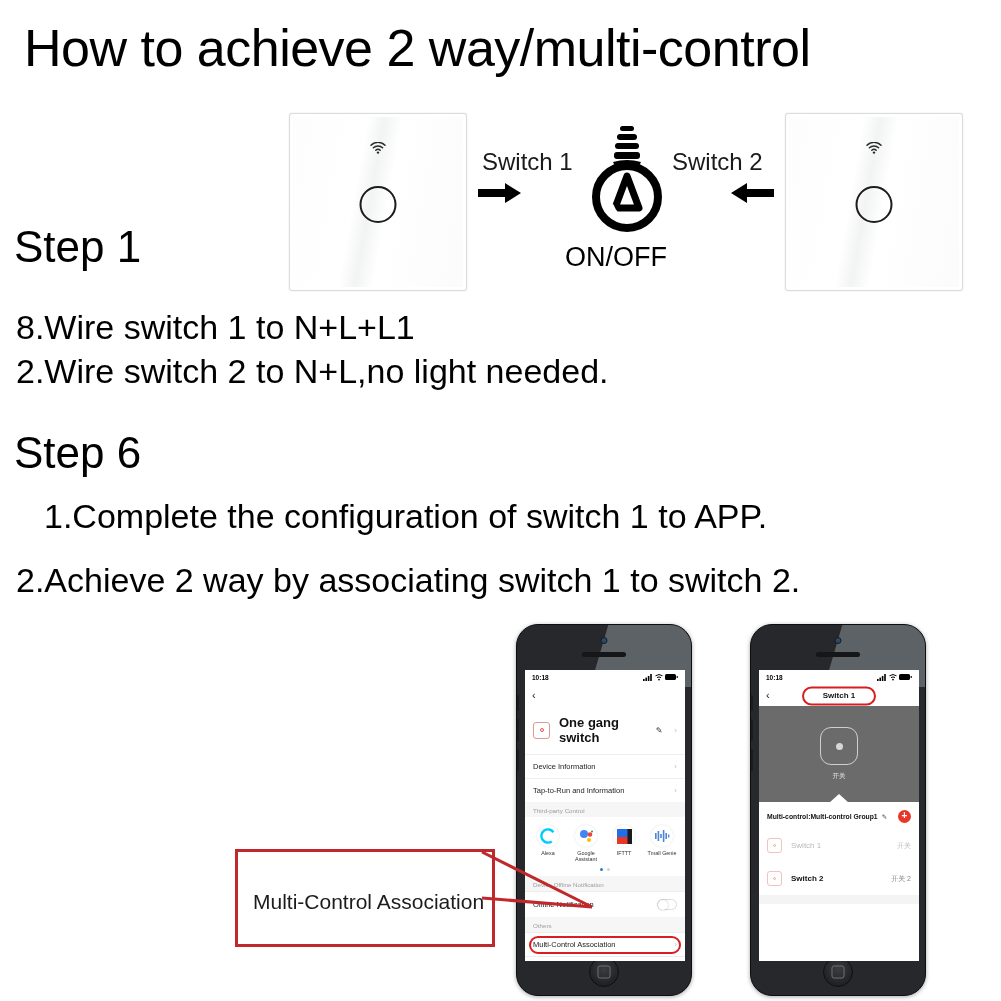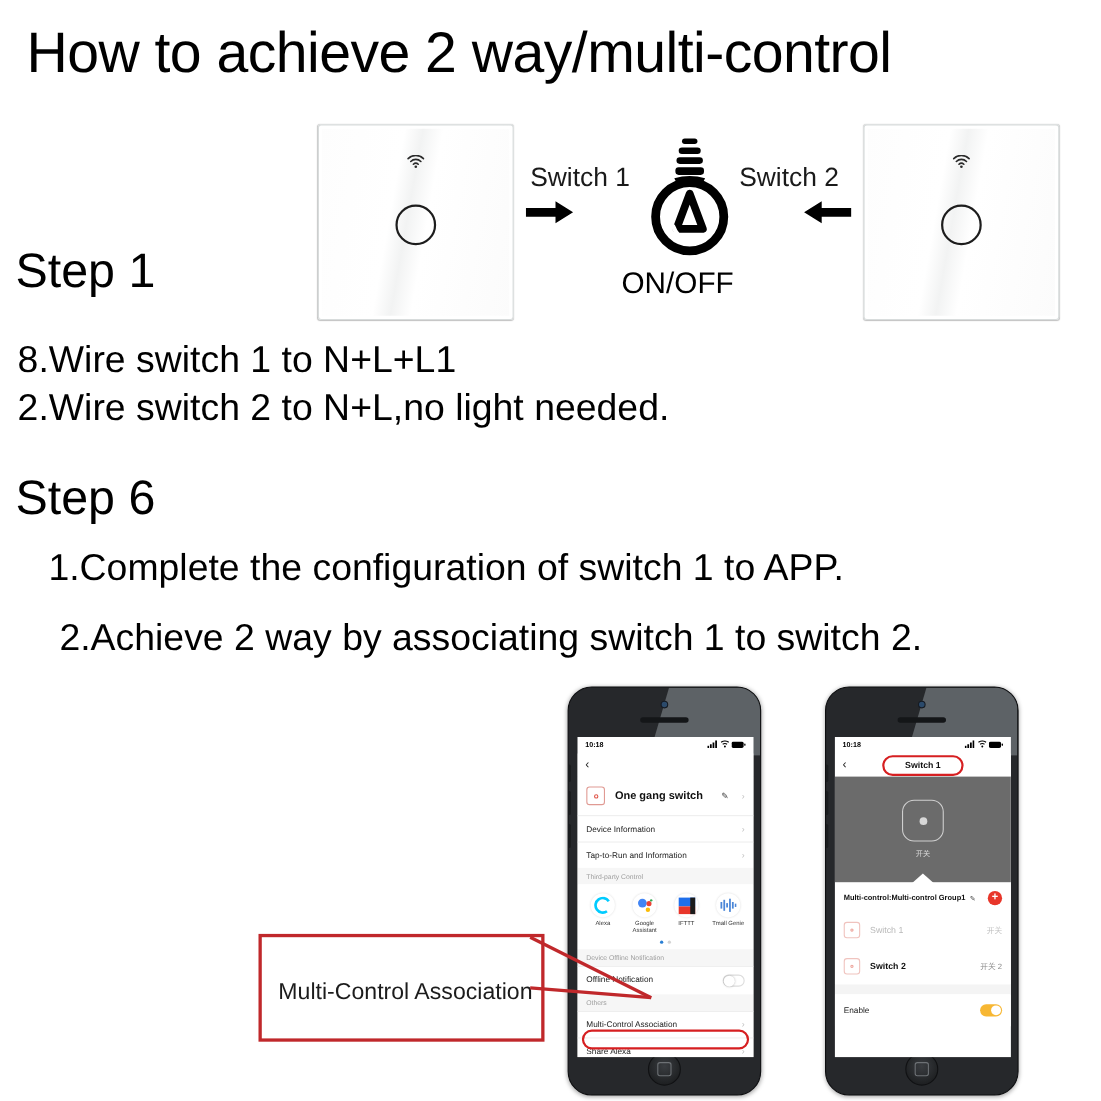--- a/index.html
+++ b/index.html
@@ -38,21 +38,21 @@
   .body-line {
     position: absolute;
     font-size: 34px;
     font-weight: 400;
     color: #000;
     white-space: nowrap;
   }
   #s1l1 { left: 16px; top: 308px; }
   #s1l2 { left: 16px; top: 352px; }
   #s2l1 { left: 16px; top: 497px; margin-left: 28px; }
-  #s2l2 { left: 16px; top: 561px; margin-left: 38px; }
+  #s2l2 { left: 16px; top: 561px; }
 
   
   .diagram { position: absolute; left: 0; top: 100px; width: 1001px; height: 200px; }
 
   .switch-panel {
     position: absolute;
     width: 178px; height: 178px;
     background: linear-gradient(100deg, #fdfdfd 0%, #ffffff 38%, #f2f3f3 46%, #ffffff 55%, #fbfbfb 100%);
     border: 1px solid #d8dcdc;
     border-radius: 3px;
@@ -163,26 +163,26 @@
   
   .device-row {
     display: flex; align-items: center; gap: 9px;
     padding: 9px 8px; background: #fff;
   }
   .device-thumb {
     width: 17px; height: 17px; border: 1px solid #e09a93; border-radius: 3px;
     display: flex; align-items: center; justify-content: center; background: #fff;
   }
   .device-thumb i { width: 4px; height: 4px; border: 1px solid #e0564a; border-radius: 50%; display: block; }
-  .device-name { font-size: 10px; font-weight: 700; color: #111; flex: 1; }
+  .device-name { font-size: 13px; font-weight: 700; color: #111; flex: 1; }
   .pencil-icon { font-size: 8px; color: #3a3a3a; }
   .chev { font-size: 8px; color: #c2c2c2; margin-left: 3px; }
 
   .list-row {
-    display: flex; align-items: flex-start; justify-content: space-between;
+    display: flex; align-items: center; justify-content: space-between;
     padding: 7px 8px; font-size: 7.5px; color: #1c1c1c;
     border-top: 1px solid #eeeeee; background: #fff;
   }
   .section-label {
     padding: 5px 8px 3px; font-size: 6.2px; color: #9d9d9d; background: #f6f6f6;
   }
 
   .tp-grid { display: flex; justify-content: space-around; padding: 8px 4px 2px; background: #fff; }
   .tp-item { display: flex; flex-direction: column; align-items: center; width: 34px; }
   .tp-icon {
@@ -541,24 +541,20 @@
     <div class="sw-row">
       <span class="sw-thumb">
           <i></i>
         </span>
       <span class="sw-name strong">Switch 2</span>
       <span class="sw-sub sub-dark">开关 2</span>
     </div>
 
     <div class="gap-band"></div>
 
-    <div class="enable-row">
-      <span>Enable</span>
-      <span class="toggle-on"></span>
-    </div>
   </div>
 </div>
 
 <div id="callout-box"></div>
 <div id="callout-label">Multi-Control Association</div>
 <span id="callout-arrow">
   <svg width="190" height="80" viewBox="0 0 190 80">
     <path d="M2 2 L112 57" stroke="#c0282b" stroke-width="3" fill="none"></path>
     <path d="M2 48 L112 57" stroke="#c0282b" stroke-width="3" fill="none"></path>
   </svg>

